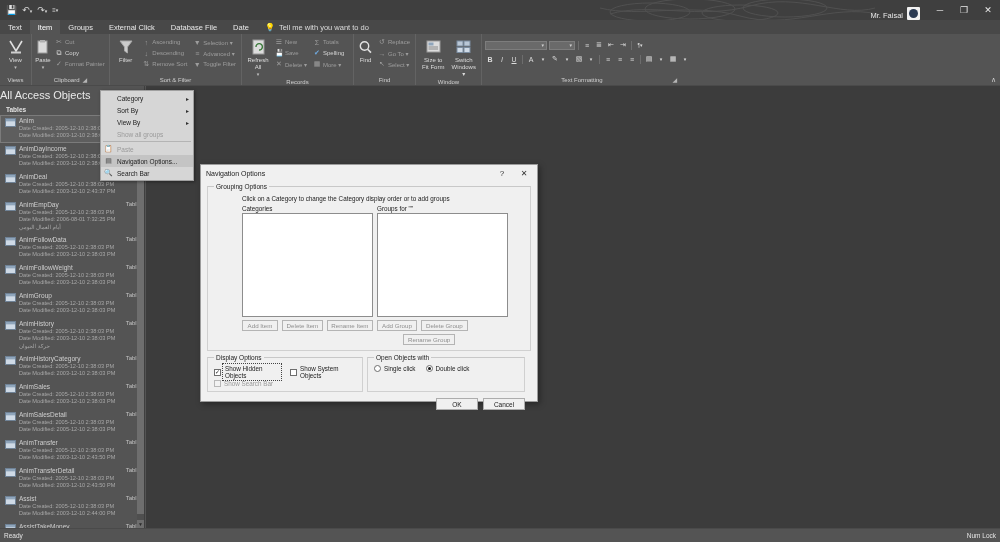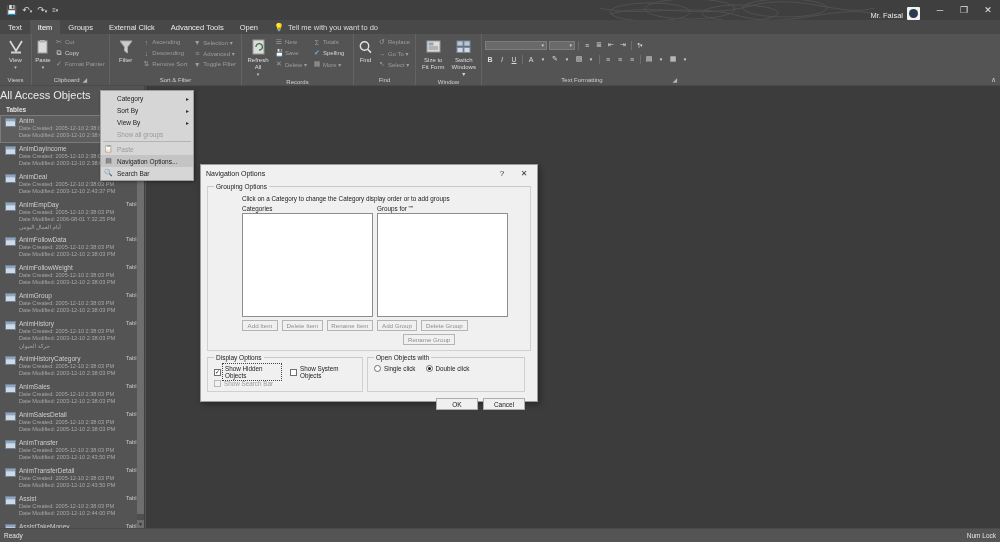--- a/index.html
+++ b/index.html
@@ -291,22 +291,22 @@
     <span class="wbtn">❐</span>
     <span class="wbtn">✕</span>
   </div>
 </div>
 
 <div class="tabsrow">
   <div class="tab file">Text</div>
   <div class="tab active">Item</div>
   <div class="tab">Groups</div>
   <div class="tab">External Click</div>
-  <div class="tab">Advanced Tools</div>
-  <div class="tab">Open</div>
+  <div class="tab">Database File</div>
+  <div class="tab">Date</div>
   <div class="tellme">
     <span class="bulb">💡</span>
     <span>Tell me with you want to do</span>
   </div>
 </div>
 
 <div class="ribbon">
 
   <div class="rgroup" style="width:32px">
     <div class="rgroup-body">

